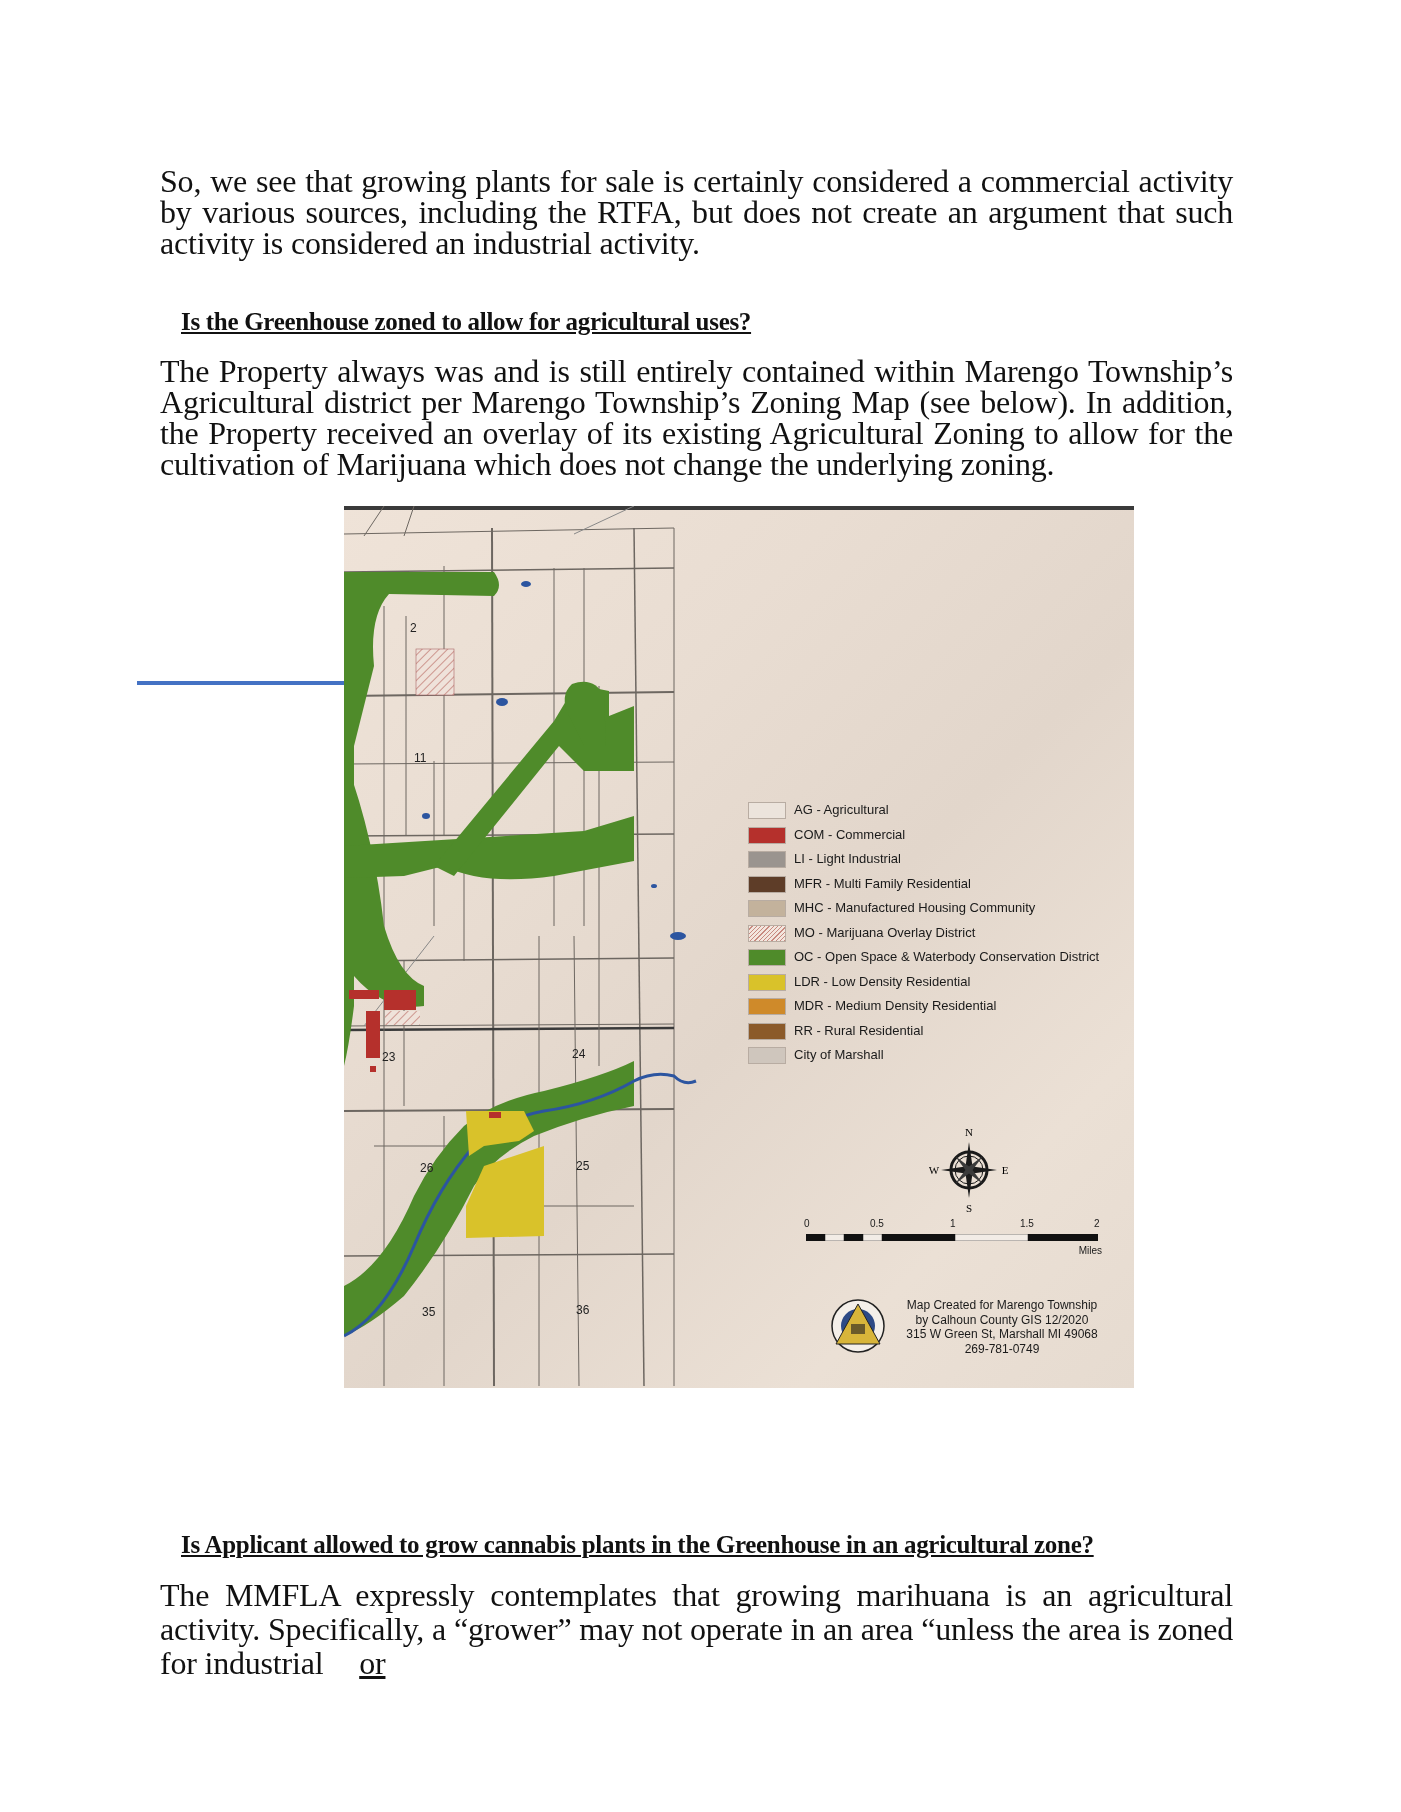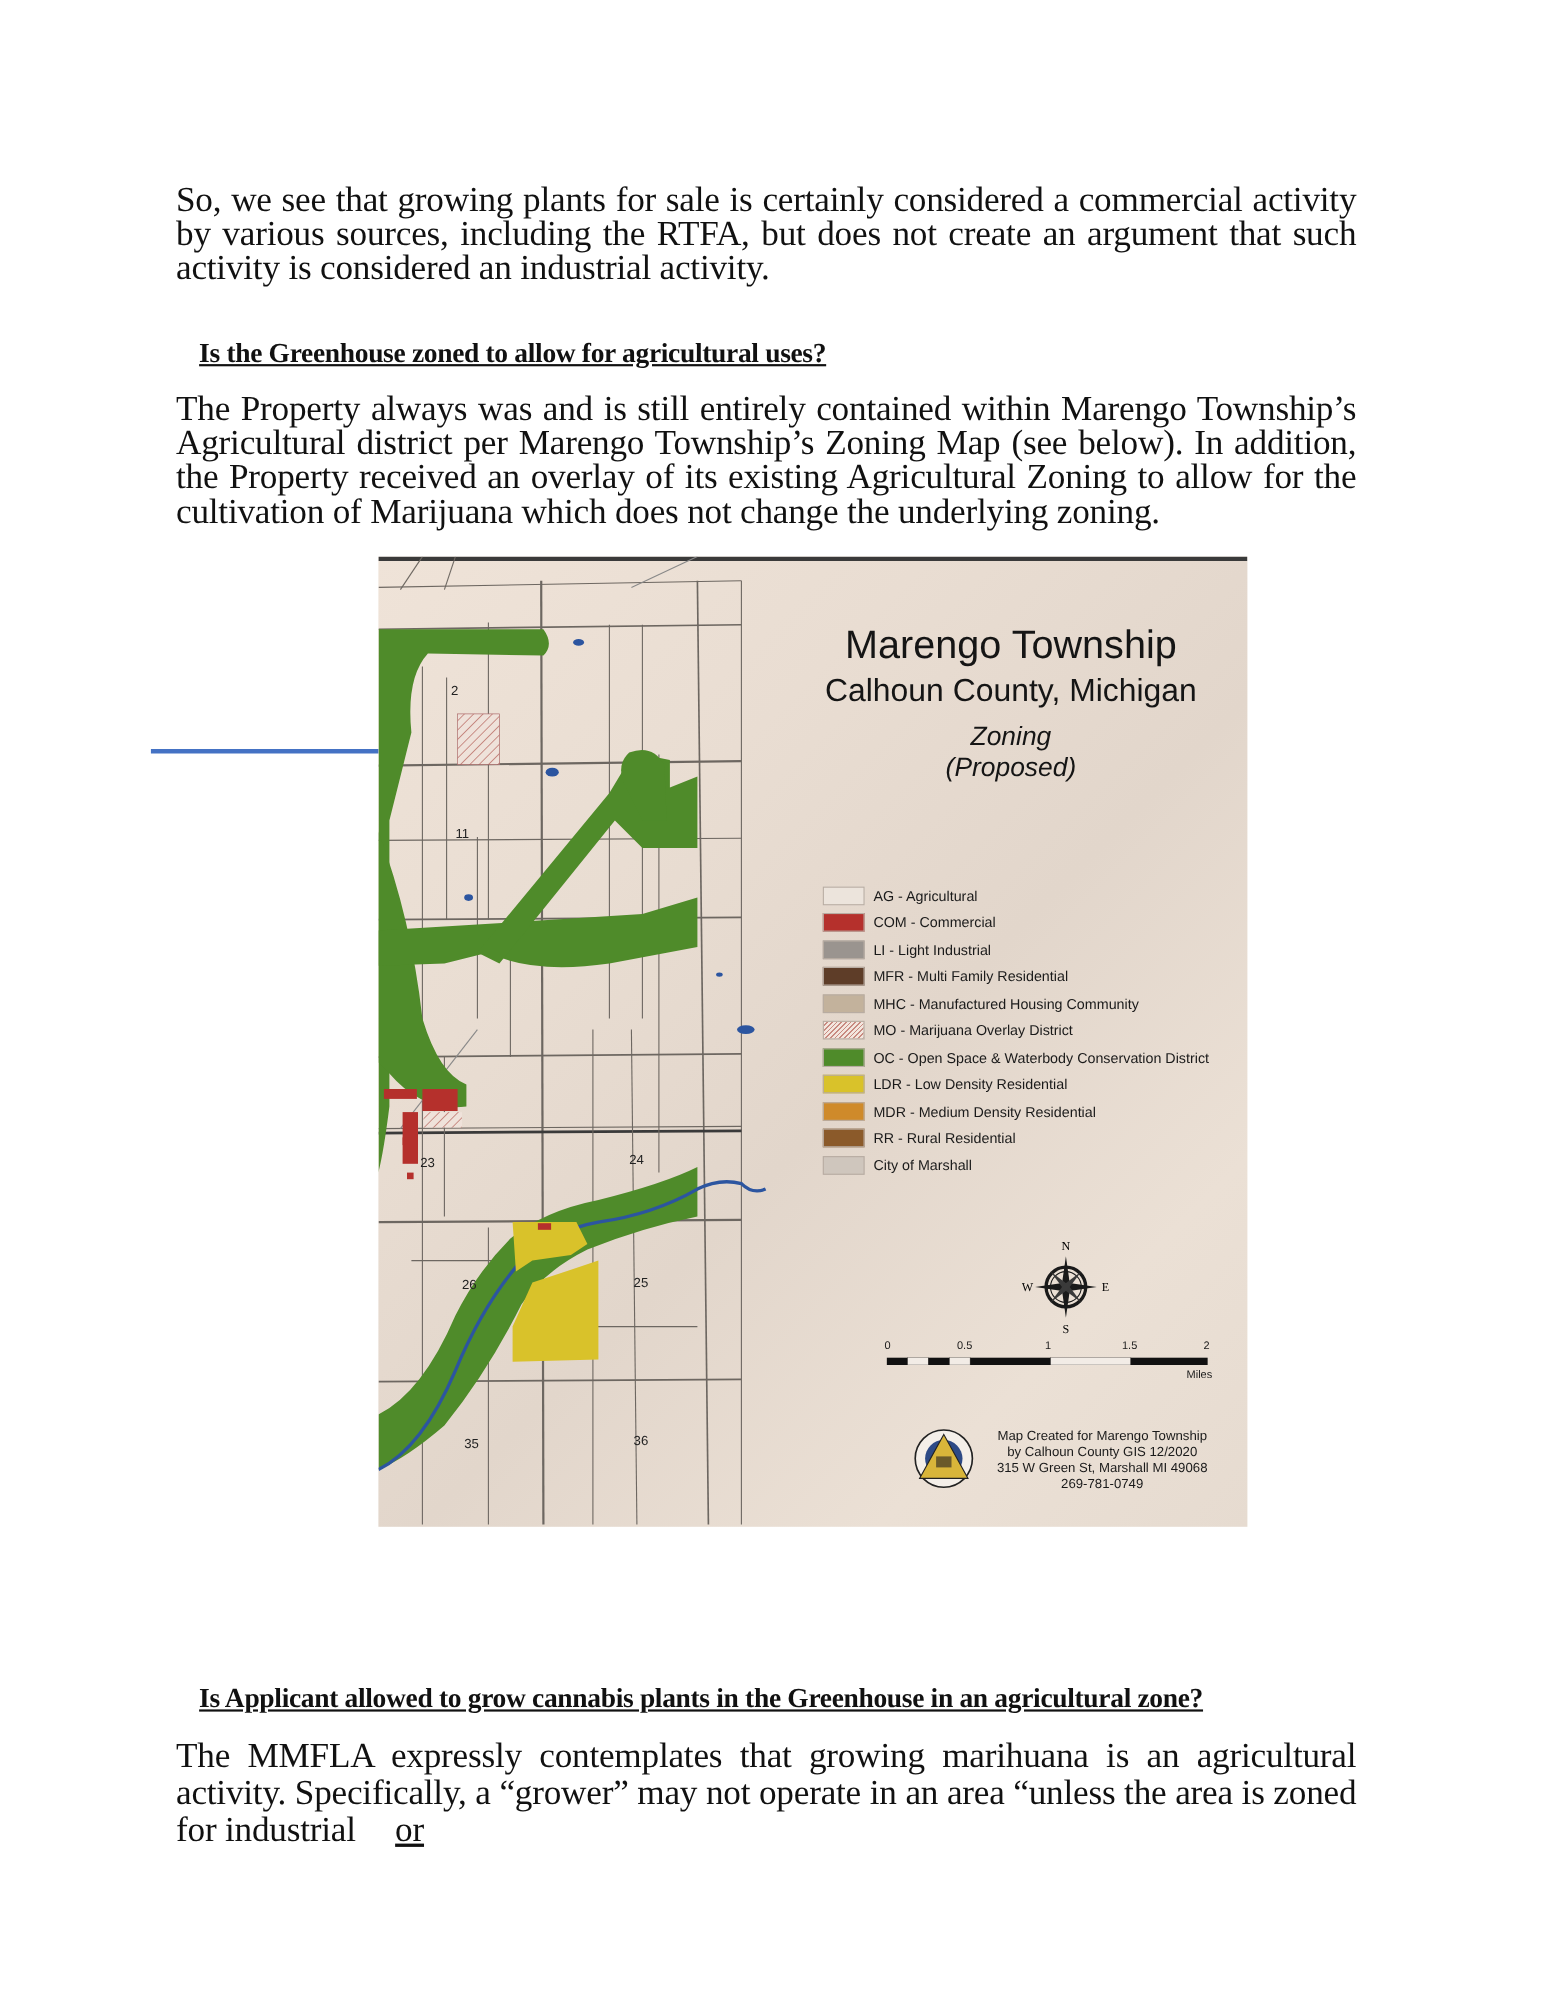--- a/index.html
+++ b/index.html
@@ -20,21 +20,21 @@
 
   .map-title { position: absolute; left: 370px; top: 58px; width: 410px; text-align: center;
                font-family: "Liberation Sans", "DejaVu Sans", sans-serif; color: #151515; }
   .map-title .t1 { font-size: 36px; line-height: 44px; }
   .map-title .t2 { font-size: 29px; line-height: 40px; }
   .map-title .t3 { font-size: 24px; line-height: 28px; font-style: italic; margin-top: 8px; }
   .map-title .t4 { font-size: 24px; line-height: 28px; font-style: italic; }
 
   .legend { position: absolute; left: 404px; top: 296px; font-family: "Liberation Sans", "DejaVu Sans", sans-serif;
             font-size: 13px; color: #1a1a1a; }
-  .legend-row { display: flex; align-items: center; height: 24.5px; }
+  .legend-row { display: flex; align-items: flex-start; height: 24.5px; }
   .swatch { width: 38px; height: 17px; margin-right: 8px; border: 1px solid #b8aca2; box-sizing: border-box; }
   .swatch.hatch { background: repeating-linear-gradient(135deg, #f3e6de 0 2px, #c88a80 2px 3px); }
 
   .compass { position: absolute; left: 585px; top: 618px; width: 80px; height: 90px; }
   .scale { position: absolute; left: 458px; top: 712px; width: 300px; height: 40px;
            font-family: "Liberation Sans", "DejaVu Sans", sans-serif; font-size: 10px; color:#1a1a1a; }
   .scale .lbl { position: absolute; top: 0; }
   .scale .bar { position: absolute; top: 16px; left: 4px; height: 7px; }
   .scale .miles { position: absolute; top: 27px; right: 0; }
 
@@ -143,26 +143,20 @@
     <text class="sec-num" x="66" y="126">2</text>
     <text class="sec-num" x="70" y="256">11</text>
     <text class="sec-num" x="38" y="555">23</text>
     <text class="sec-num" x="228" y="552">24</text>
     <text class="sec-num" x="76" y="666">26</text>
     <text class="sec-num" x="232" y="664">25</text>
     <text class="sec-num" x="78" y="810">35</text>
     <text class="sec-num" x="232" y="808">36</text>
   </svg>
 
-  <div class="map-title">
-    <div class="t1">Marengo Township</div>
-    <div class="t2">Calhoun County, Michigan</div>
-    <div class="t3">Zoning</div>
-    <div class="t4">(Proposed)</div>
-  </div>
 
   <div class="legend">
     <div class="legend-row">
       <span class="swatch" style="background:#ece4dc"></span>
       <span>AG - Agricultural</span>
     </div>
     <div class="legend-row">
       <span class="swatch" style="background:#b5302c"></span>
       <span>COM - Commercial</span>
     </div>

